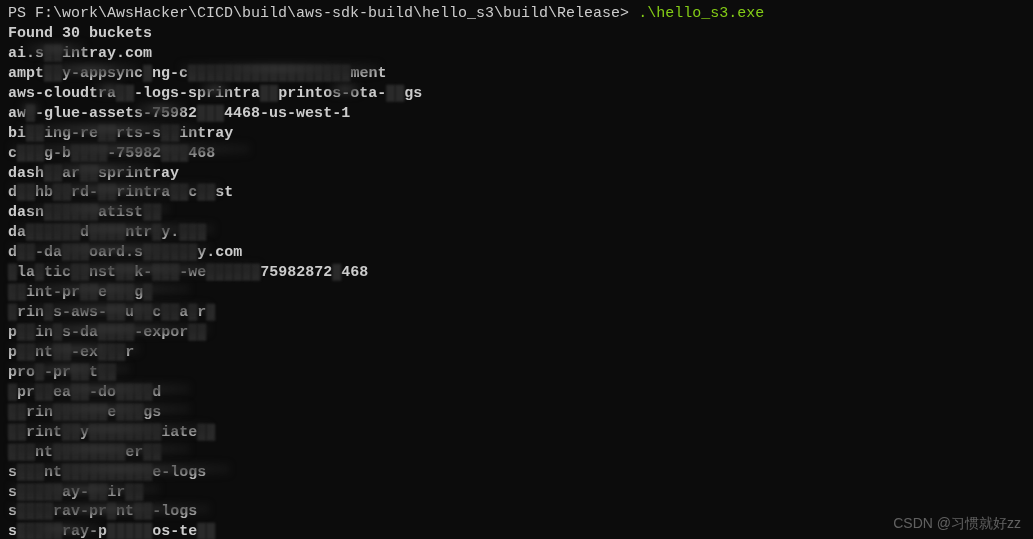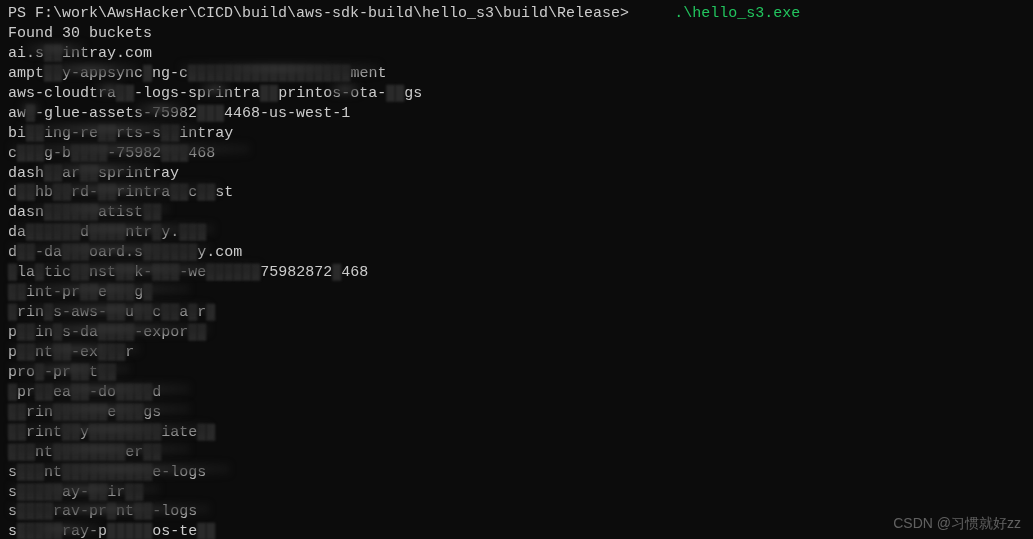--- a/index.html
+++ b/index.html
@@ -20,26 +20,26 @@
       position: relative;
     }
     .terminal-line {
       white-space: pre;
       position: relative;
     }
     .prompt {
       color: #cccccc;
     }
     .command {
-      color: #22c55e;
-      margin-left: 36px;
+      color: #84cc16;
     }
     .output-line {
       color: #cccccc;
       position: relative;
+      font-weight: bold;
     }
     .smudge {
       position: absolute;
       background: radial-gradient(ellipse at center, rgba(60,60,60,0.9) 0%, rgba(30,30,30,0.7) 50%, rgba(12,12,12,0) 100%);
       pointer-events: none;
       filter: blur(3px);
     }
     .watermark {
       position: absolute;
       bottom: 6px;

